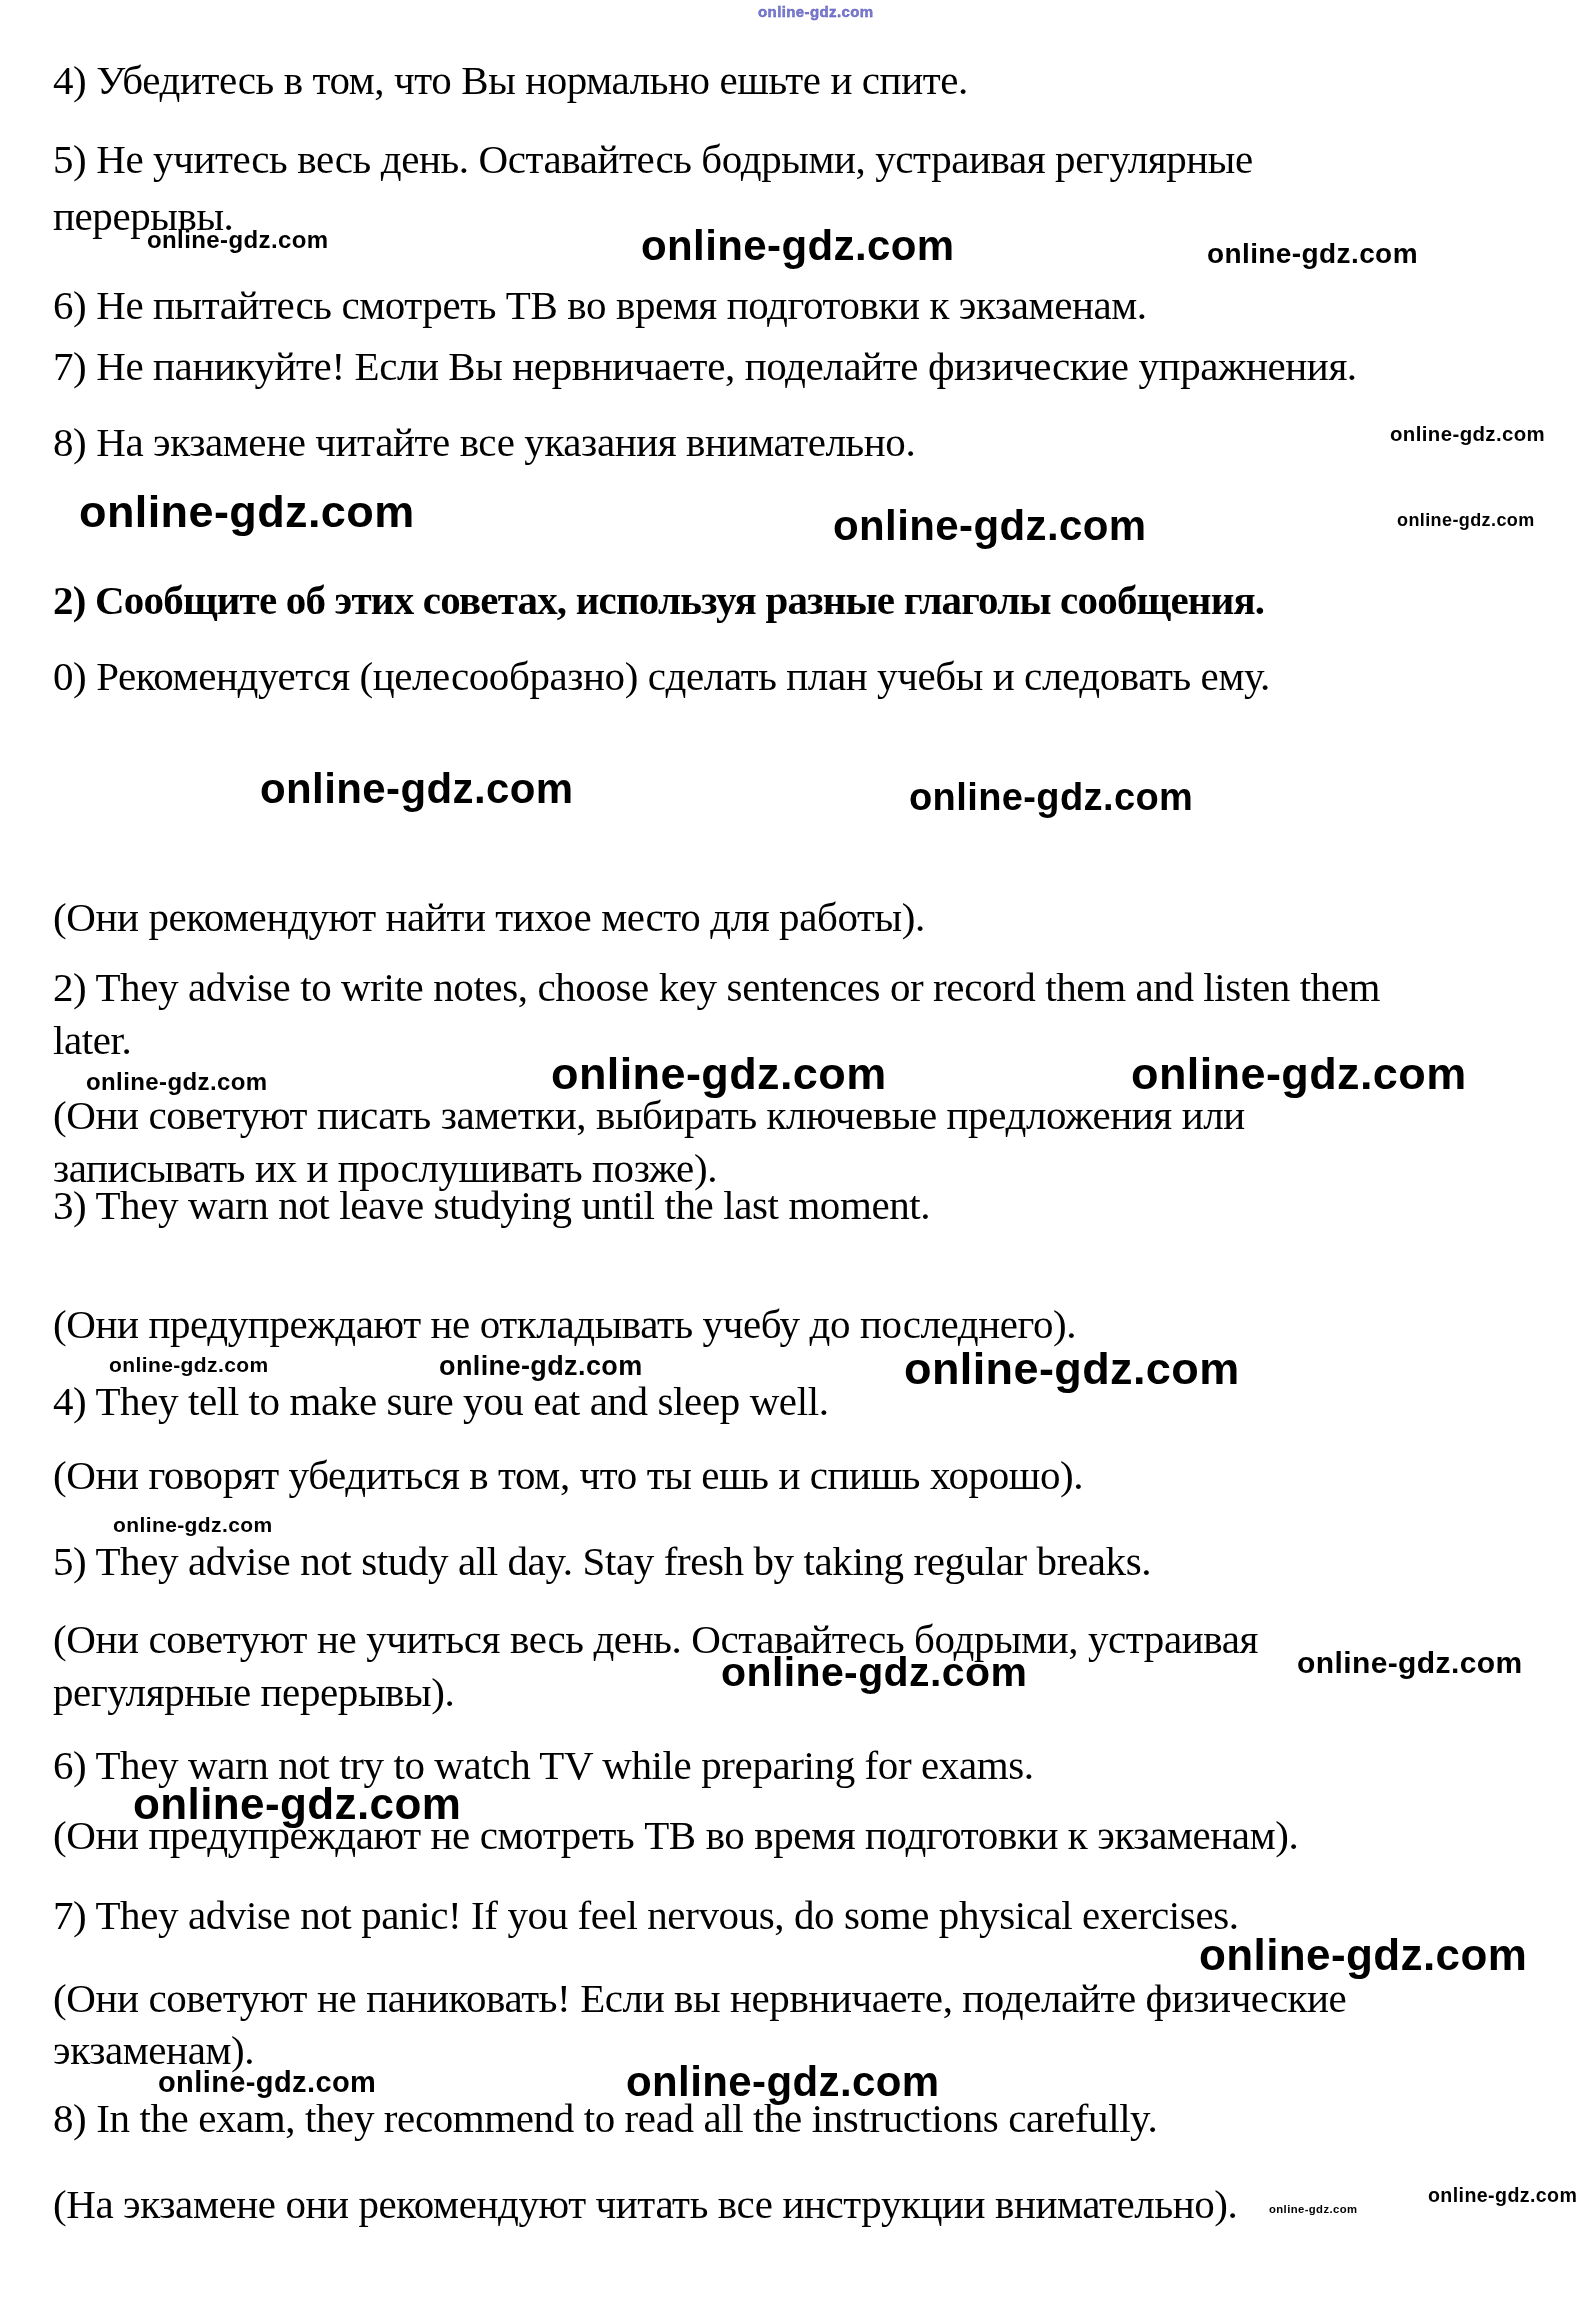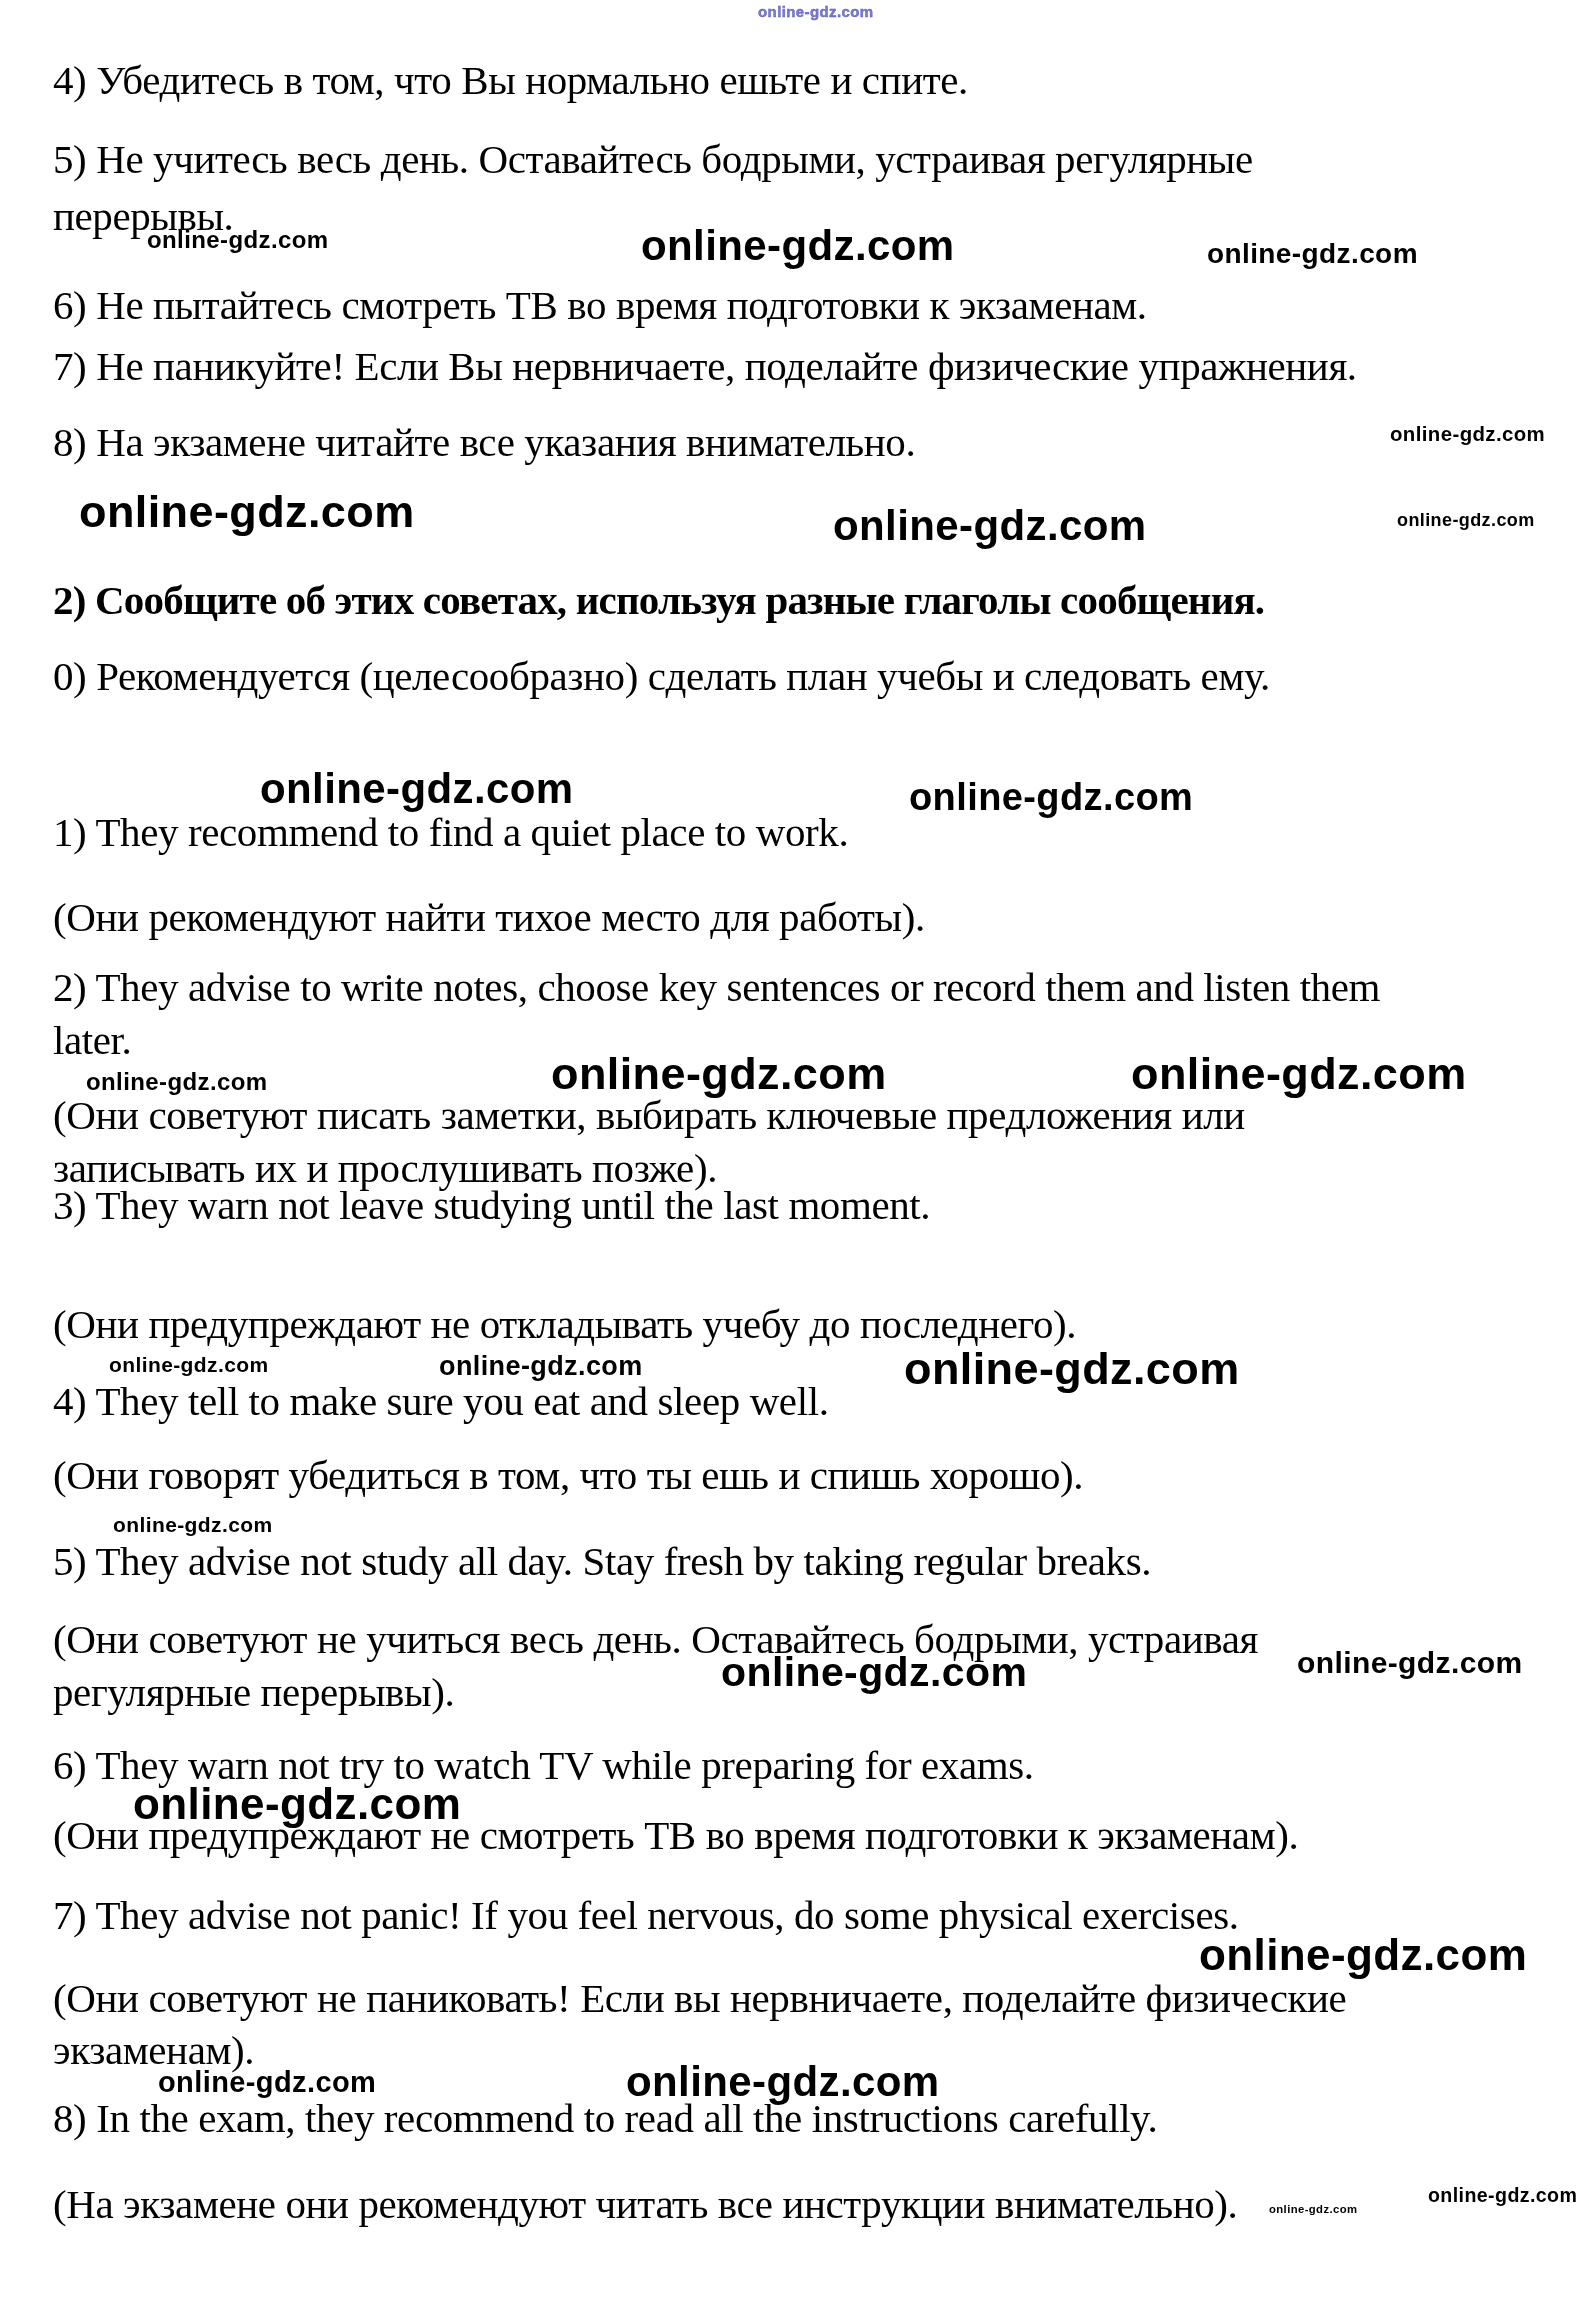--- a/index.html
+++ b/index.html
@@ -44,21 +44,20 @@
 <div class="page">
 
   <div class="t" style="top:59px">4) Убедитесь в том, что Вы нормально ешьте и спите.</div>
   <div class="t" style="top:138px">5) Не учитесь весь день. Оставайтесь бодрыми, устраивая регулярные</div>
   <div class="t" style="top:195px">перерывы.</div>
   <div class="t" style="top:284px">6) Не пытайтесь смотреть ТВ во время подготовки к экзаменам.</div>
   <div class="t" style="top:345px">7) Не паникуйте! Если Вы нервничаете, поделайте физические упражнения.</div>
   <div class="t" style="top:421px">8) На экзамене читайте все указания внимательно.</div>
   <div class="t b" style="top:579px">2) Сообщите об этих советах, используя разные глаголы сообщения.</div>
   <div class="t" style="top:655px">0) Рекомендуется (целесообразно) сделать план учебы и следовать ему.</div>
-  <div class="t" style="top:811px">1) They recommend to find a quiet place to work.</div>
   <div class="t" style="top:896px">(Они рекомендуют найти тихое место для работы).</div>
   <div class="t" style="top:966px">2) They advise to write notes, choose key sentences or record them and listen them</div>
   <div class="t" style="top:1019px">later.</div>
   <div class="t" style="top:1147px">записывать их и прослушивать позже).</div>
   <div class="t" style="top:1094px">(Они советуют писать заметки, выбирать ключевые предложения или</div>
   <div class="t" style="top:1184px">3) They warn not leave studying until the last moment.</div>
   <div class="t" style="top:1303px">(Они предупреждают не откладывать учебу до последнего).</div>
   <div class="t" style="top:1380px">4) They tell to make sure you eat and sleep well.</div>
   <div class="t" style="top:1454px">(Они говорят убедиться в том, что ты ешь и спишь хорошо).</div>
   <div class="t" style="top:1540px">5) They advise not study all day. Stay fresh by taking regular breaks.</div>

